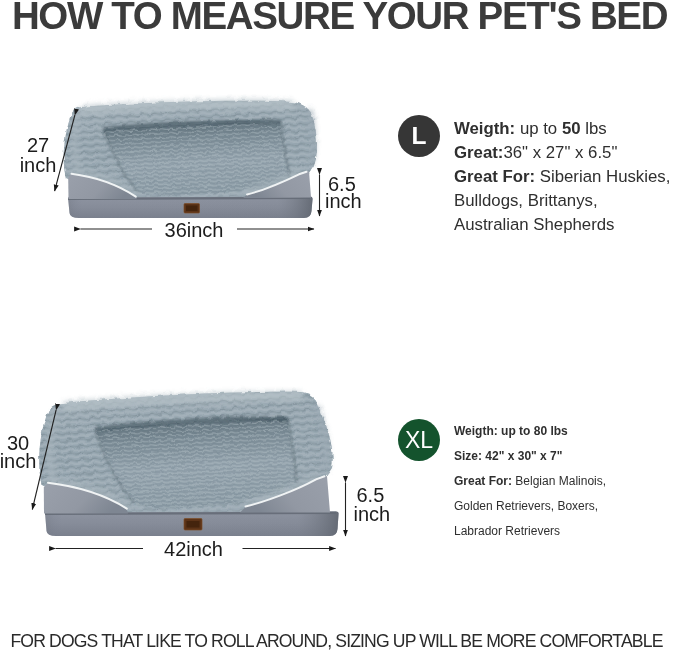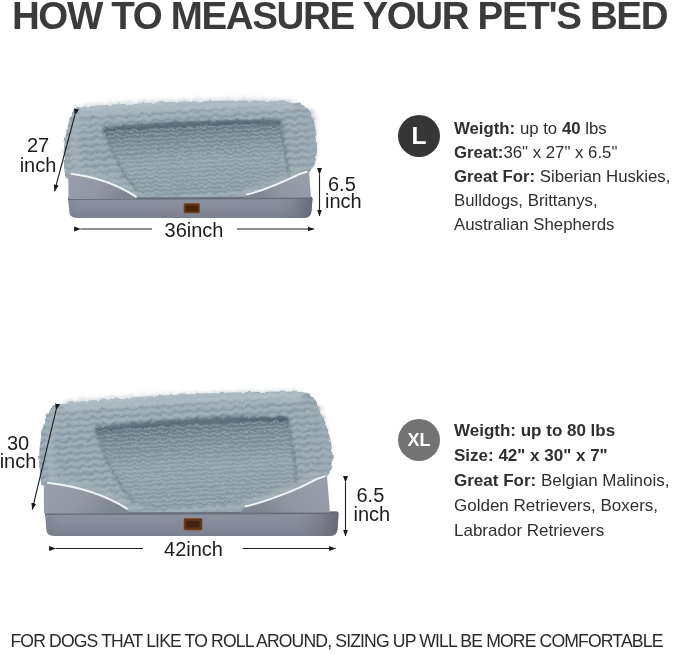--- a/index.html
+++ b/index.html
@@ -182,30 +182,30 @@
 
 <path d="M55.5,548.5 L143,548.5" stroke="#222" stroke-width="1.1" fill="none" marker-start="url(#ah)"></path>
 <path d="M242.5,548.5 L335.5,548.5" stroke="#222" stroke-width="1.1" fill="none" marker-end="url(#ah)"></path>
 
 <text x="193.5" y="555.5" font-size="20" fill="#1c1c1c" text-anchor="middle">42inch</text>
 </svg>
 
 <div class="abs" style="left:398px;top:115px;width:42px;height:42px;border-radius:50%;background:#363636;color:#fff;font-size:24.5px;font-weight:bold;text-align:center;line-height:42px;">L</div>
 
 <div class="abs" style="left:454px;top:116.5px;font-size:16.8px;line-height:24.2px;color:#2f2f2f;">
-<b>Weigth:</b> up to <b>40</b> lbs<br>
+<b>Weigth:</b> up to <b>50</b> lbs<br>
 <b>Great:</b>36" x 27" x 6.5"<br>
 <b>Great For:</b> Siberian Huskies,<br>
 Bulldogs, Brittanys,<br>
 Australian Shepherds
 </div>
 
-<div class="abs" style="left:398px;top:419px;width:42px;height:42px;border-radius:50%;background:#737373;color:#fff;font-size:18px;font-weight:bold;text-align:center;line-height:42px;">XL</div>
-
-<div class="abs" style="left:454px;top:419px;font-size:17px;line-height:24.9px;color:#2f2f2f;">
+<div class="abs" style="left:398px;top:419px;width:42px;height:42px;border-radius:50%;background:#14532d;color:#fff;font-size:23px;font-weight:normal;text-align:center;line-height:42px;">XL</div>
+
+<div class="abs" style="left:454px;top:419px;font-size:12px;line-height:24.9px;color:#2f2f2f;">
 <b>Weigth: up to 80 lbs</b><br>
 <b>Size: 42" x 30" x 7"</b><br>
 <b>Great For:</b> Belgian Malinois,<br>
 Golden Retrievers, Boxers,<br>
 Labrador Retrievers
 </div>
 
 <div class="abs" style="left:-3px;top:631px;width:679px;text-align:center;font-size:17.6px;letter-spacing:-0.85px;color:#2a2a2a;white-space:nowrap;">FOR DOGS THAT LIKE TO ROLL AROUND, SIZING UP WILL BE MORE COMFORTABLE</div>
 
 </body></html>

